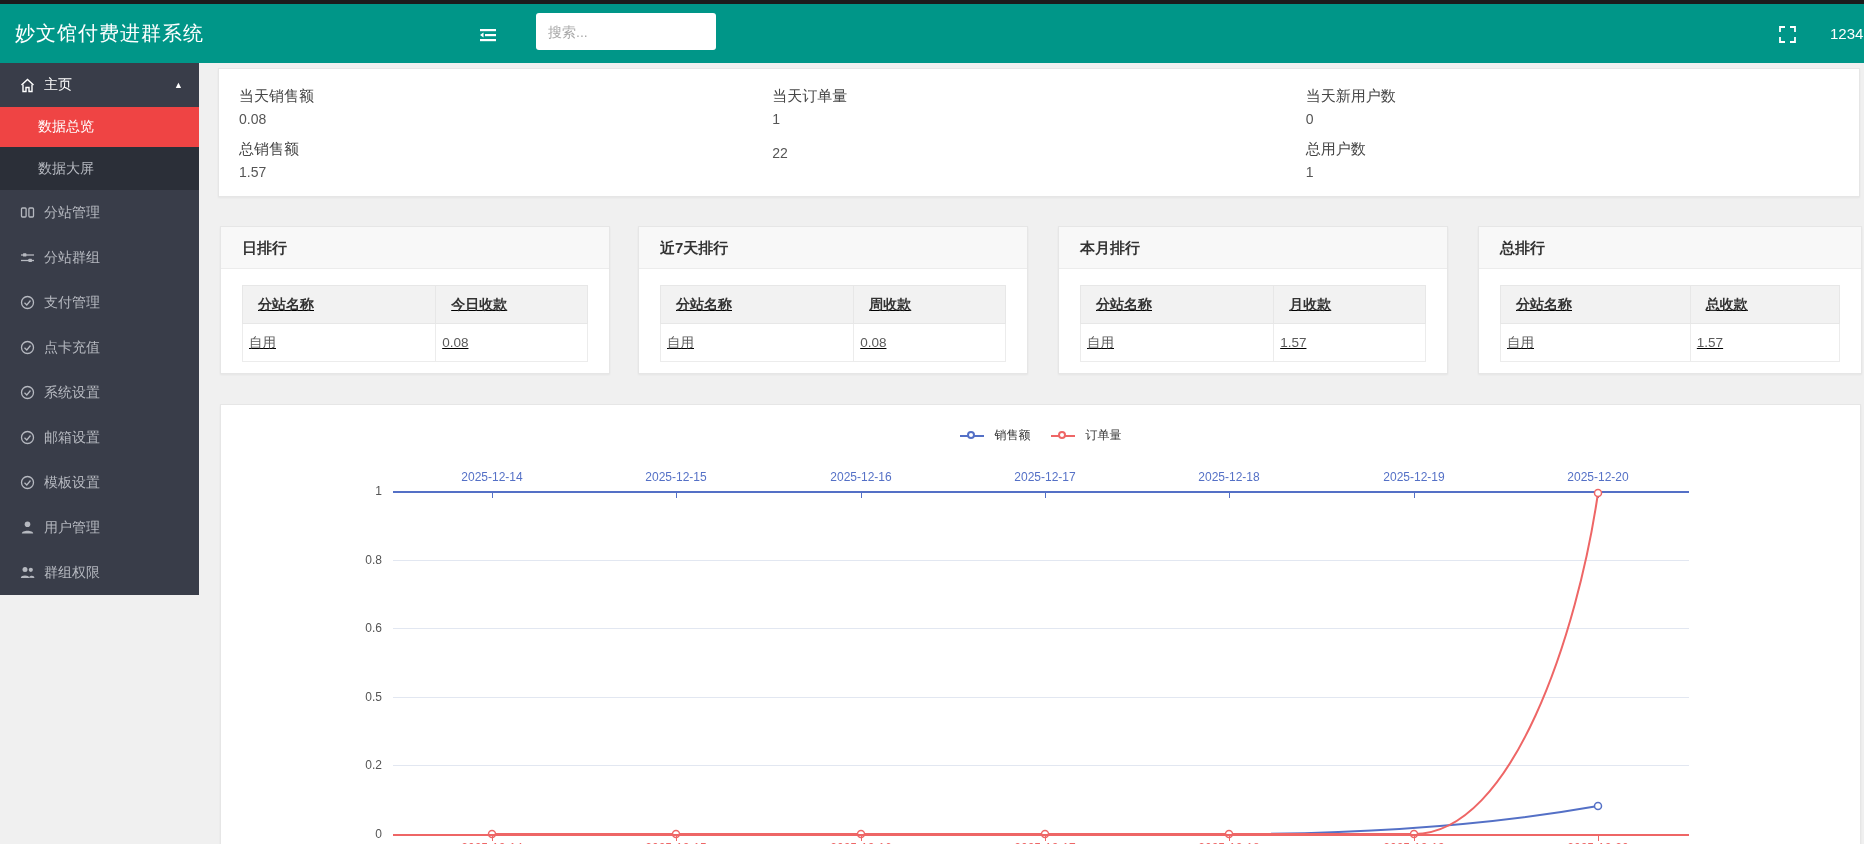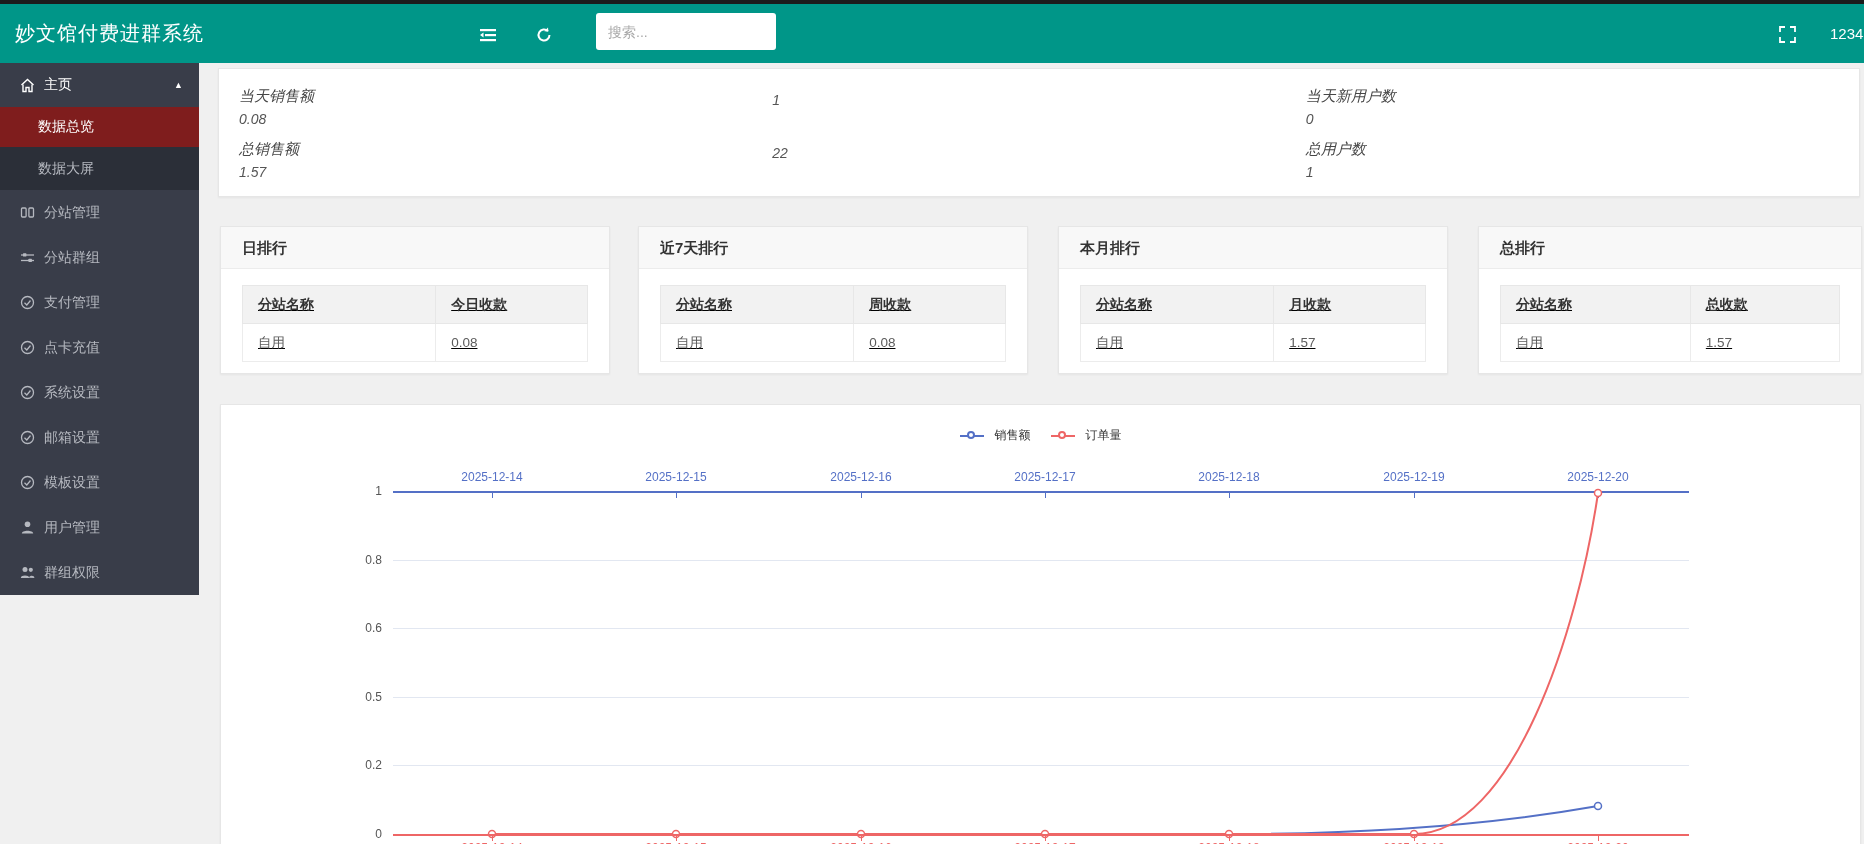--- a/index.html
+++ b/index.html
@@ -6,63 +6,63 @@
   html,body { width:1864px; height:844px; overflow:hidden; background:#f0f0f0;
     font-family:"Liberation Sans","DejaVu Sans",sans-serif; }
 
   
   .header { position:absolute; left:0; top:0; width:1864px; height:63px;
     background:#009688; border-top:4px solid #1c1c1c; z-index:30; }
   .header-title { position:absolute; left:15px; top:0; line-height:59px;
     color:#fff; font-size:20px; font-weight:normal; letter-spacing:1px; }
   .hicon { position:absolute; top:22px; width:18px; height:18px; cursor:pointer; }
   .hicon svg { display:block; }
-  .search-box { position:absolute; left:596px; top:9px; width:180px; height:37px;
+  .search-box { position:absolute; left:536px; top:9px; width:180px; height:37px;
     background:#fff; border:none; border-radius:3px; padding:0 12px; font-size:14px;
     color:#333; outline:none; }
   .search-box::placeholder { color:#a9a9a9; }
   .header-user { position:absolute; left:1830px; top:0; line-height:59px;
     color:#fff; font-size:15px; }
 
   
   .sidebar { position:absolute; left:0; top:63px; width:199px; background:#393D49;
     z-index:20; }
   .side-item { position:relative; display:flex; align-items:center; height:45px;
     padding-left:20px; color:#b6b9c0; font-size:14px; cursor:pointer; }
   .side-item .sicon { width:15px; height:15px; margin-right:9px; flex:0 0 15px; }
   .side-item.parent { height:44px; color:#fff; }
   .side-item.parent .caret { position:absolute; right:16px; font-size:9px; color:#fff; }
   .side-sub { display:flex; align-items:center; height:40px; padding-left:38px;
     background:#2b2f38; color:#b6b9c0; font-size:14px; cursor:pointer; }
-  .side-sub.active { background:#7f1d1d; color:#fff; }
+  .side-sub.active { background:#ef4444; color:#fff; }
   .side-sub.s2 { height:43px; }
 
   
   .content { position:absolute; left:199px; top:63px; width:1665px; height:781px;
     background:#f0f0f0; overflow:hidden; }
   .card { position:absolute; background:#fff; border:1px solid #e6e6e6;
     box-shadow:0 1px 2px rgba(0,0,0,0.05); }
 
   
   .stats-card { left:19px; top:5px; width:1642px; height:129px;
     display:grid; grid-template-columns:1fr 1fr 1fr; grid-auto-rows:1fr;
-    padding:14px 20px 10px 20px; row-gap:2px;font-style:italic; }
+    padding:14px 20px 10px 20px; row-gap:2px; }
   .stat-cell { padding-top:4px; }
   .stat-label { font-size:15px; color:#464646; }
   .stat-value { font-size:14px; color:#555; margin-top:5px; }
 
   
   .rank-card { top:163px; width:390px; height:148px; }
   .rank-head { height:42px; line-height:42px; padding:0 21px; font-size:15px;
     font-weight:600; color:#333; background:#f8f8f8; border-bottom:1px solid #ececec; }
   .rank-body { padding:16px 21px 0 21px; }
   .rank-table { width:100%; border-collapse:collapse; border:1px solid #e7e7e7;text-decoration:underline; }
   .rank-table th { background:#f2f2f2; font-size:14px; font-weight:bold; color:#333;
     text-align:left; height:38px; padding-left:15px; border:1px solid #e7e7e7; }
-  .rank-table td { font-size:13.5px; color:#5c5c5c; height:38px; padding-left:15px;
+  .rank-table td { font-size:13.5px; color:#5c5c5c; height:38px; padding-left:6px;
     border:1px solid #ececec; background:#fff; }
   .col-name { width:56%; } .col-val { width:44%; }
 
   
   .chart-card { left:21px; top:341px; width:1641px; height:500px; }
   .legend { position:absolute; left:0; top:22px; width:100%; display:flex;
     justify-content:center; gap:20px; }
   .legend-item { display:flex; align-items:center; gap:11px; cursor:pointer; }
   .legend-marker { position:relative; width:24px; height:10px; }
   .legend-marker .lline { position:absolute; left:0; top:4px; width:24px; height:2px; }
@@ -216,20 +216,21 @@
 </div>
 
 <div class="content">
 
   <div class="card stats-card">
     <div class="stat-cell">
       <div class="stat-label">当天销售额</div>
       <div class="stat-value">0.08</div>
     </div>
     <div class="stat-cell">
+      <div class="stat-label">当天订单量</div>
       <div class="stat-value">1</div>
     </div>
     <div class="stat-cell">
       <div class="stat-label">当天新用户数</div>
       <div class="stat-value">0</div>
     </div>
     <div class="stat-cell">
       <div class="stat-label">总销售额</div>
       <div class="stat-value">1.57</div>
     </div>

